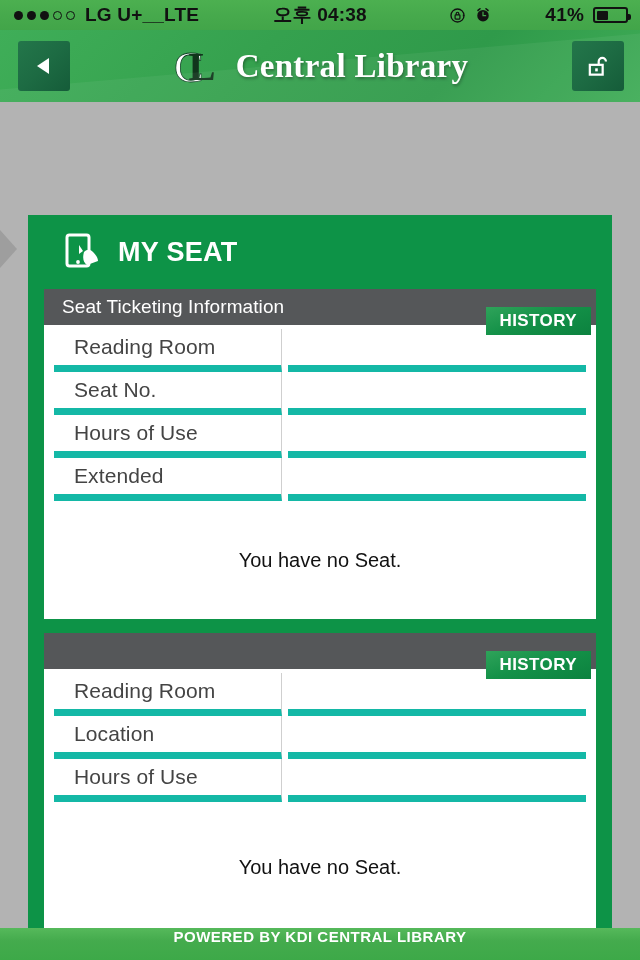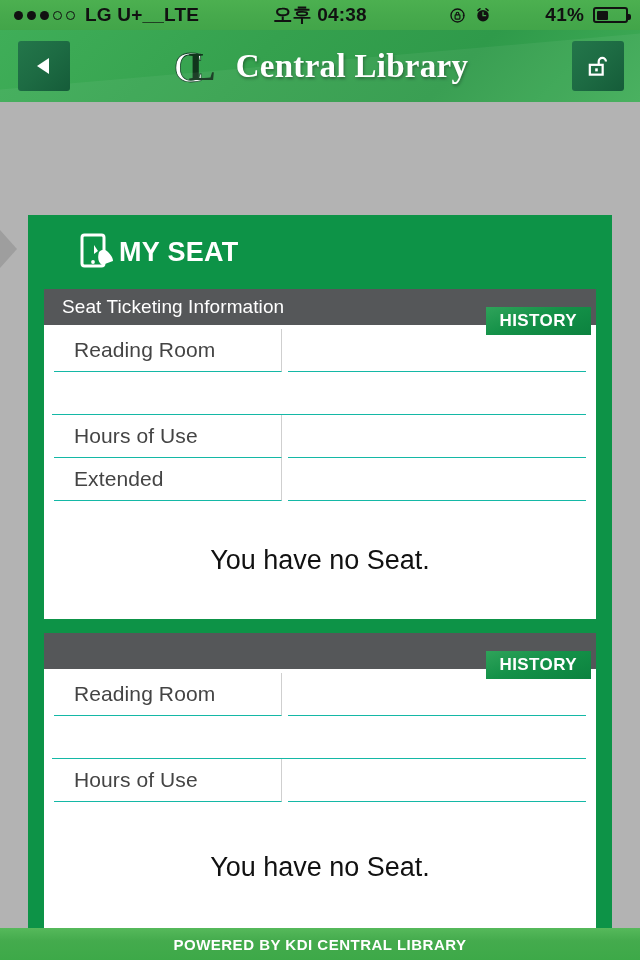--- a/index.html
+++ b/index.html
@@ -86,22 +86,22 @@
     border-bottom: 19px solid transparent;
     border-left: 17px solid #9e9e9e;
   }
 
   .panel {
     position: absolute; left: 28px; top: 113px;
     width: 584px; height: 798px;
     background: #0d9347;
   }
   .panel-title {
-    display: flex; align-items: center; 
-    height: 74px; padding-left: 51px;
+    display: flex; align-items: center; gap: 14px;
+    height: 74px; padding-left: 36px;
   }
   .seat-icon { width: 40px; height: 40px; }
   .panel-title-text {
     color: #ffffff; font-size: 27px; font-weight: bold; letter-spacing: .3px;
   }
 
   
   .card { background: #ffffff; margin: 0 16px 14px 16px; }
   .card-head {
     height: 36px; background: #555759;
@@ -116,44 +116,44 @@
     height: 28px; padding: 0 14px;
     background: linear-gradient(160deg,#2fa35a 0%, #149148 45%, #0c823f 100%);
     color: #fff; font-size: 17px; font-weight: bold; letter-spacing: .4px;
     display: flex; align-items: center; justify-content: center;
     cursor: pointer;
   }
   .rows { padding: 4px 0 0 0; }
   .row { display: flex; height: 43px; align-items: stretch; padding: 0 2px; }
   .row .label-cell,
   .row .value-cell {
-    border-bottom: 1px solid #14b8a6;
+    border-bottom: 7px solid #14b8a6;
     display: flex; align-items: center;
   }
   .row .label-cell {
     width: 228px; margin-left: 8px;
     border-right: 1px solid #cfcfcf;
     padding-left: 20px;
     font-size: 21px; color: #444; letter-spacing: .1px;
   }
   .row .value-cell { flex: 1; margin-right: 8px; margin-left: 6px; }
   .empty-msg {
     height: 118px;
     display: flex; align-items: center; justify-content: center;
-    font-size: 27px; color: #111;
+    font-size: 20px; color: #111;
     font-family: "Liberation Sans", sans-serif;
   }
   .empty-msg.tall { height: 130px; }
 
   
   .footer {
     position: absolute; left: 0; bottom: 0;
     width: 640px; height: 32px;
     background: linear-gradient(180deg,#56b95b 0%, #44ab4d 40%, #3da948 100%);
-    display: flex; align-items: center; justify-content: center;
+    display: flex; align-items: flex-start; justify-content: center;
   }
   .footer-text {
     color: #ffffff; font-size: 15px; font-weight: bold; letter-spacing: .5px;
   }
 </style>
 </head>
 <body>
 
 <div class="phone">
 
@@ -232,20 +232,21 @@
         <div class="card-head">
           <span class="card-head-text">Seat Ticketing Information</span>
           <div class="history-btn">HISTORY</div>
         </div>
         <div class="rows">
           <div class="row">
             <div class="label-cell">Reading Room</div>
             <div class="value-cell"></div>
           </div>
           <div class="row">
+            <div class="label-cell">Seat No.</div>
             <div class="value-cell"></div>
           </div>
           <div class="row">
             <div class="label-cell">Hours of Use</div>
             <div class="value-cell"></div>
           </div>
           <div class="row">
             <div class="label-cell">Extended</div>
             <div class="value-cell"></div>
           </div>
@@ -256,20 +257,21 @@
       <div class="card">
         <div class="card-head">
           <div class="history-btn">HISTORY</div>
         </div>
         <div class="rows">
           <div class="row">
             <div class="label-cell">Reading Room</div>
             <div class="value-cell"></div>
           </div>
           <div class="row">
+            <div class="label-cell">Location</div>
             <div class="value-cell"></div>
           </div>
           <div class="row">
             <div class="label-cell">Hours of Use</div>
             <div class="value-cell"></div>
           </div>
         </div>
         <div class="empty-msg tall">You have no Seat.</div>
       </div>
 

